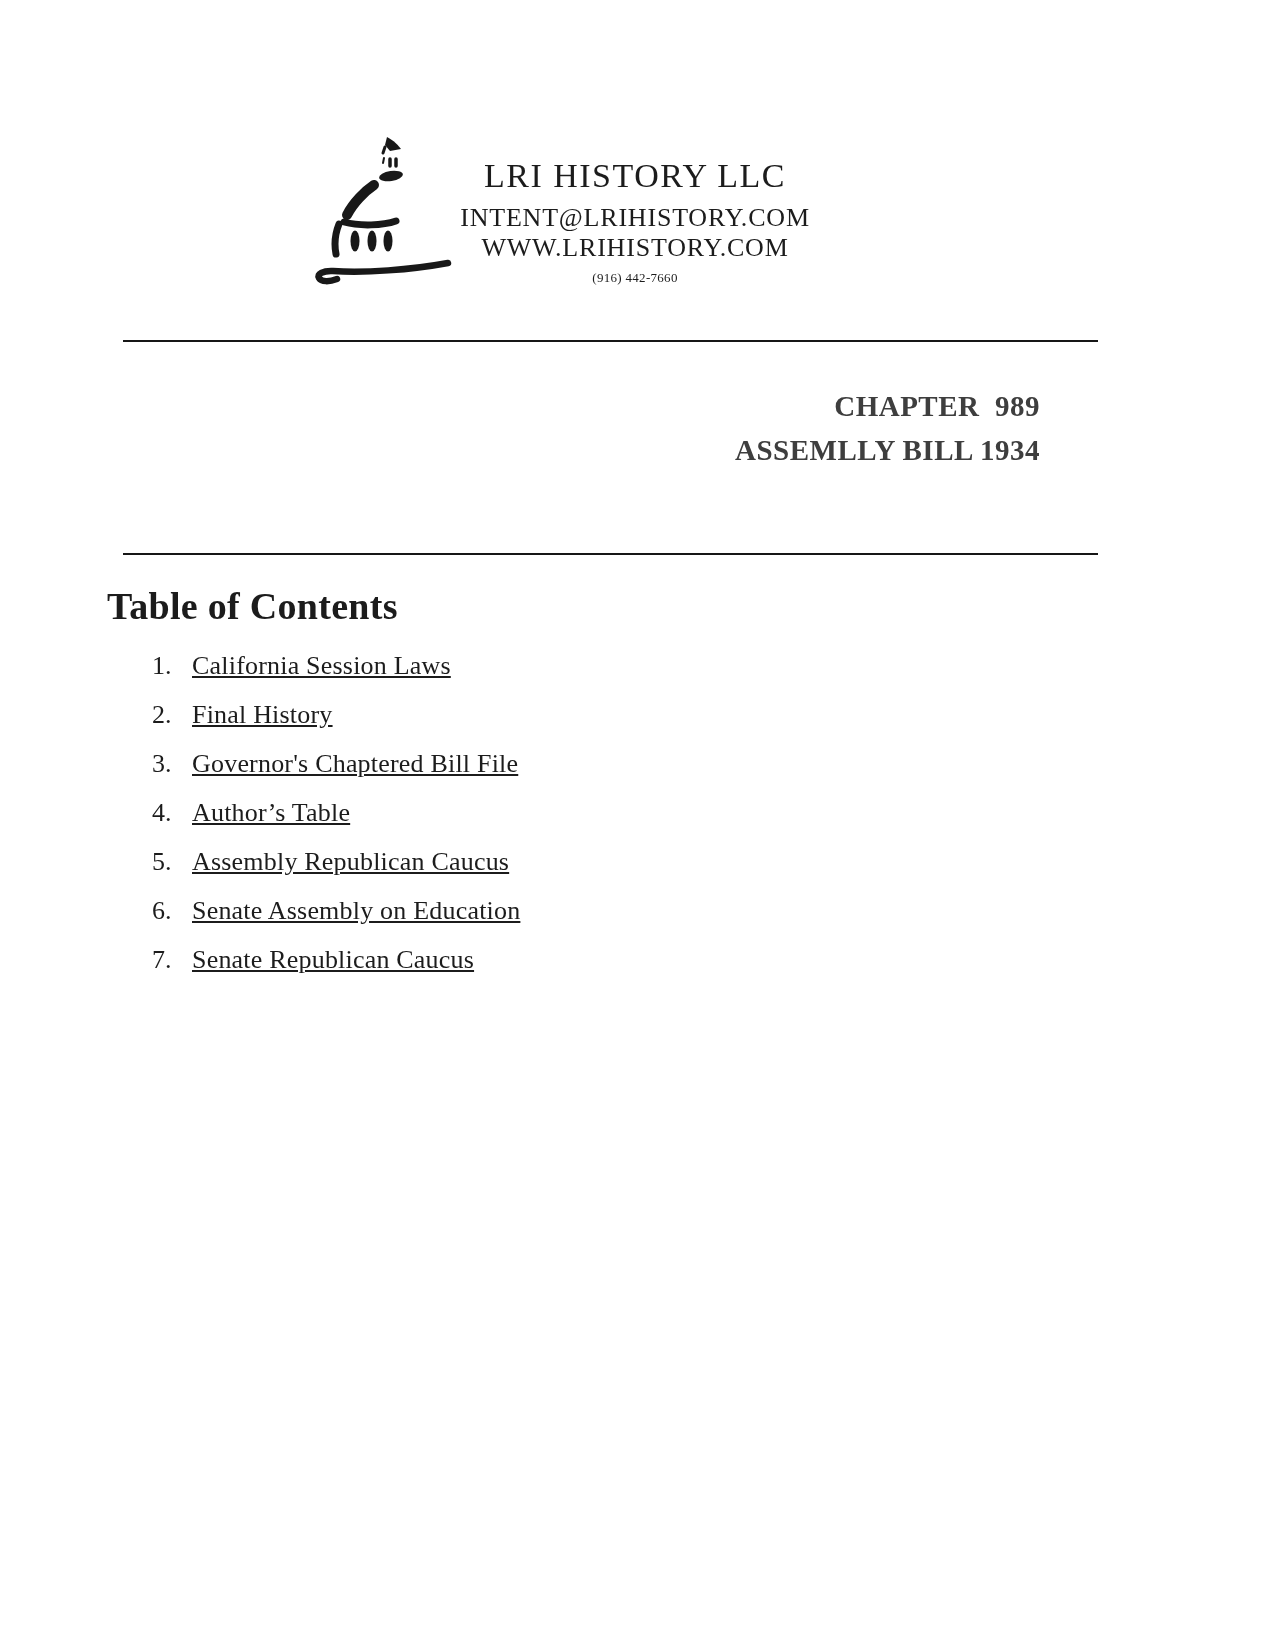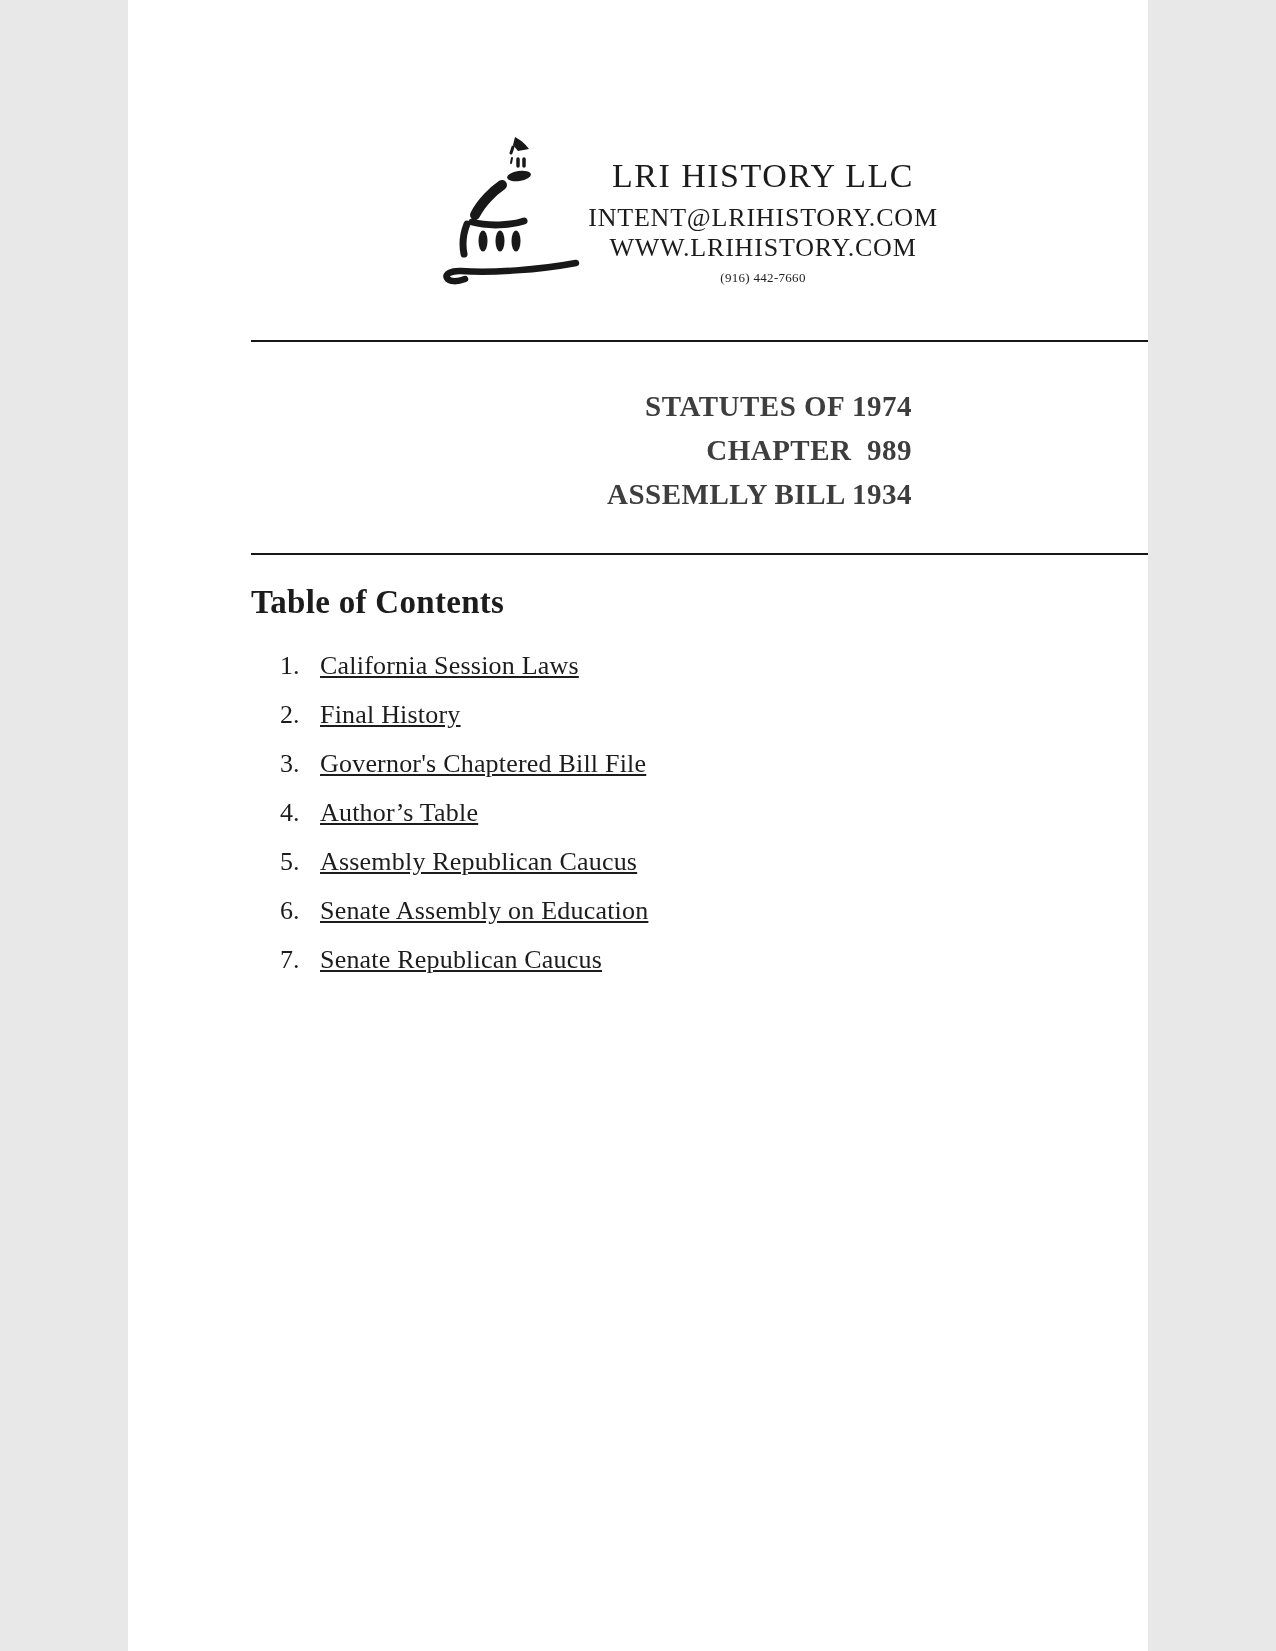--- a/index.html
+++ b/index.html
@@ -1,21 +1,21 @@
 <!DOCTYPE html>
 <html style="--page-bg: #ffffff; --ink: #1c1c1c; --ink-soft: #3e3e3e; --rule: #161616;"><head>
 <meta charset="utf-8">
 <style>
   * { margin: 0; padding: 0; box-sizing: border-box; }
   html, body { background: #e8e8e8; }
   body { font-family: "Liberation Serif", "DejaVu Serif", serif; }
 
   .page {
     position: relative;
-    width: 1020px;
+    width: 1276px;
     height: 1651px;
     margin: 0 auto;
     background: var(--page-bg, #ffffff);
     color: var(--ink, #1c1c1c);
     overflow: hidden;
   }
 
   
   .logo {
     position: absolute;
@@ -69,23 +69,23 @@
     font-size: 29px;
     line-height: 44px;
     letter-spacing: 0.5px;
     color: var(--ink-soft, #3e3e3e);
   }
   .bill-line { white-space: pre; }
 
   
   .toc-heading {
     position: absolute;
-    left: 123px;
+    left: 107px;
     top: 584px;
-    font-size: 33px;
+    font-size: 38px;
     font-weight: bold;
     letter-spacing: 0.3px;
     color: var(--ink, #1c1c1c);
   }
 
   .toc-list {
     position: absolute;
     left: 152px;
     top: 651px;
     list-style: none;
@@ -141,21 +141,20 @@
     <div class="company-name">LRI HISTORY LLC</div>
     <div class="contact-line first">INTENT@LRIHISTORY.COM</div>
     <div class="contact-line">WWW.LRIHISTORY.COM</div>
     <div class="contact-line phone">(916) 442-7660</div>
   </div>
 
   <div class="rule top"></div>
   <div class="rule bottom"></div>
 
   <div class="bill-block">
-    <div class="bill-line">STATUTES OF 1974</div>
     <div class="bill-line">CHAPTER  989</div>
     <div class="bill-line">ASSEMLLY BILL 1934</div>
   </div>
 
   <div class="toc-heading">Table of Contents</div>
 
   <ol class="toc-list">
     <li class="toc-item">
       <span class="toc-number">1.</span>
       <span class="toc-label">California Session Laws</span>

